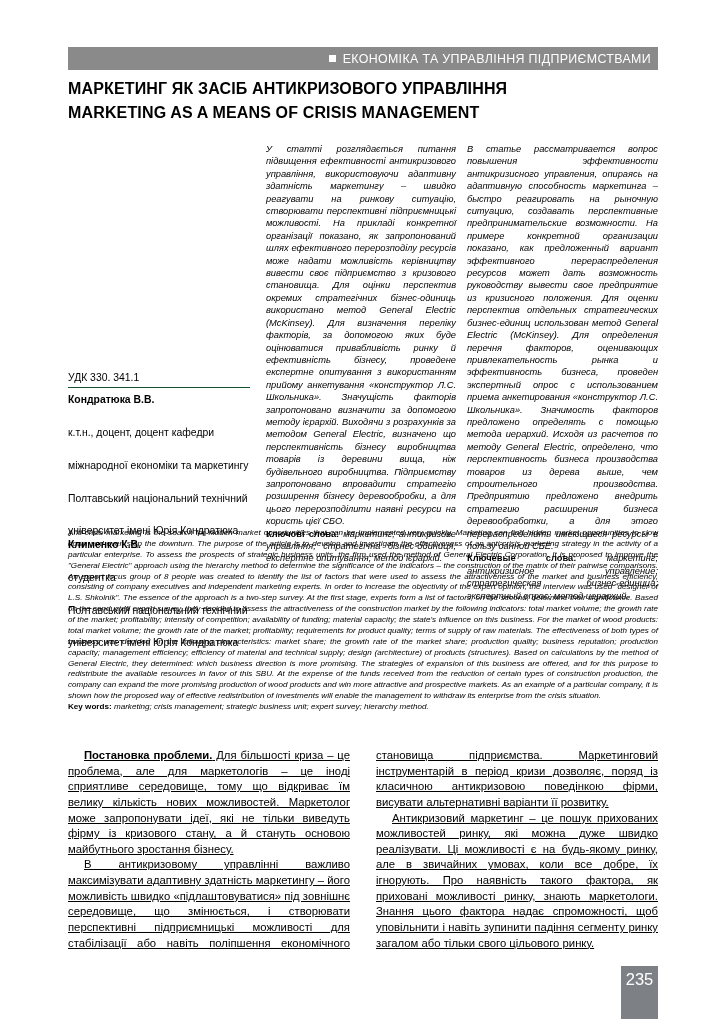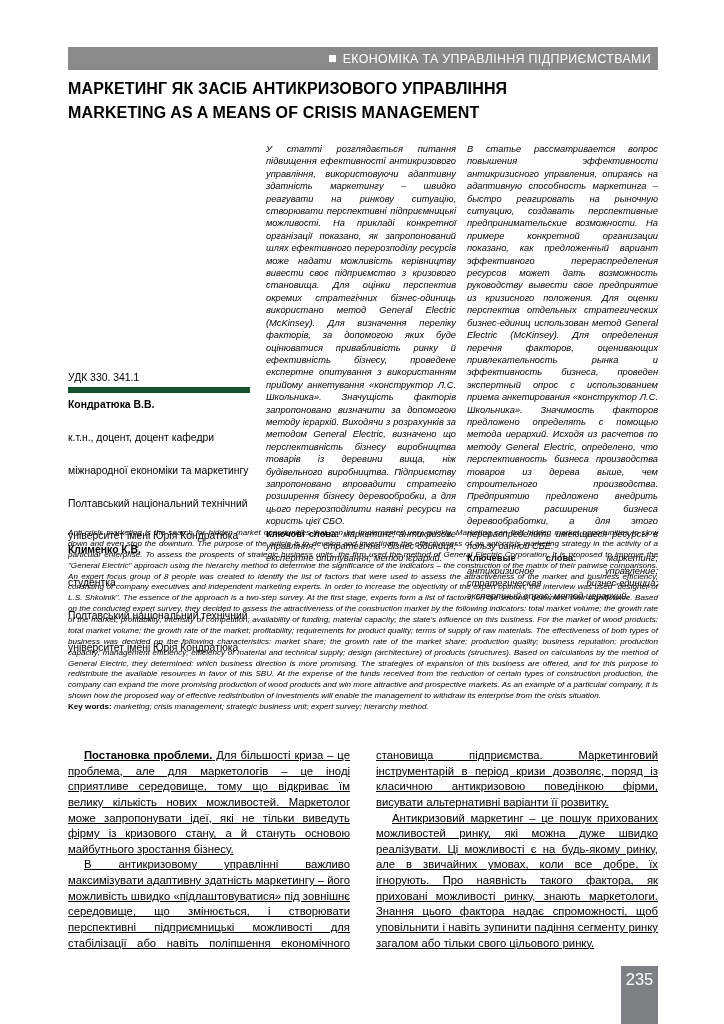--- a/index.html
+++ b/index.html
@@ -69,21 +69,21 @@
   
   .author-block {
     position: absolute;
     left: 68px;
     top: 372px;
     width: 182px;
   }
   .udk {
     font-size: 10.4px;
     padding-bottom: 3px;
-    border-bottom: 6px solid #14532d;
+    border-bottom: 1px solid #14532d;
     margin-bottom: 5px;
     line-height: 1.2;
   }
   .author-name {
     font-size: 10.4px;
     font-weight: bold;
     line-height: 1.32;
   }
   .author-line {
     font-size: 10.4px;
@@ -141,21 +141,21 @@
     text-decoration: underline;
   }
   .lead { font-weight: bold; }
 
   
   .folio {
     position: absolute;
     left: 621px;
     top: 966px;
     width: 37px;
-    height: 59px;
+    height: 53px;
     background: #7d8186;
     color: #ffffff;
     font-size: 16.5px;
     display: flex;
     align-items: flex-start;
     justify-content: center;
     padding-top: 4px;
     box-sizing: border-box;
   }
 </style>

